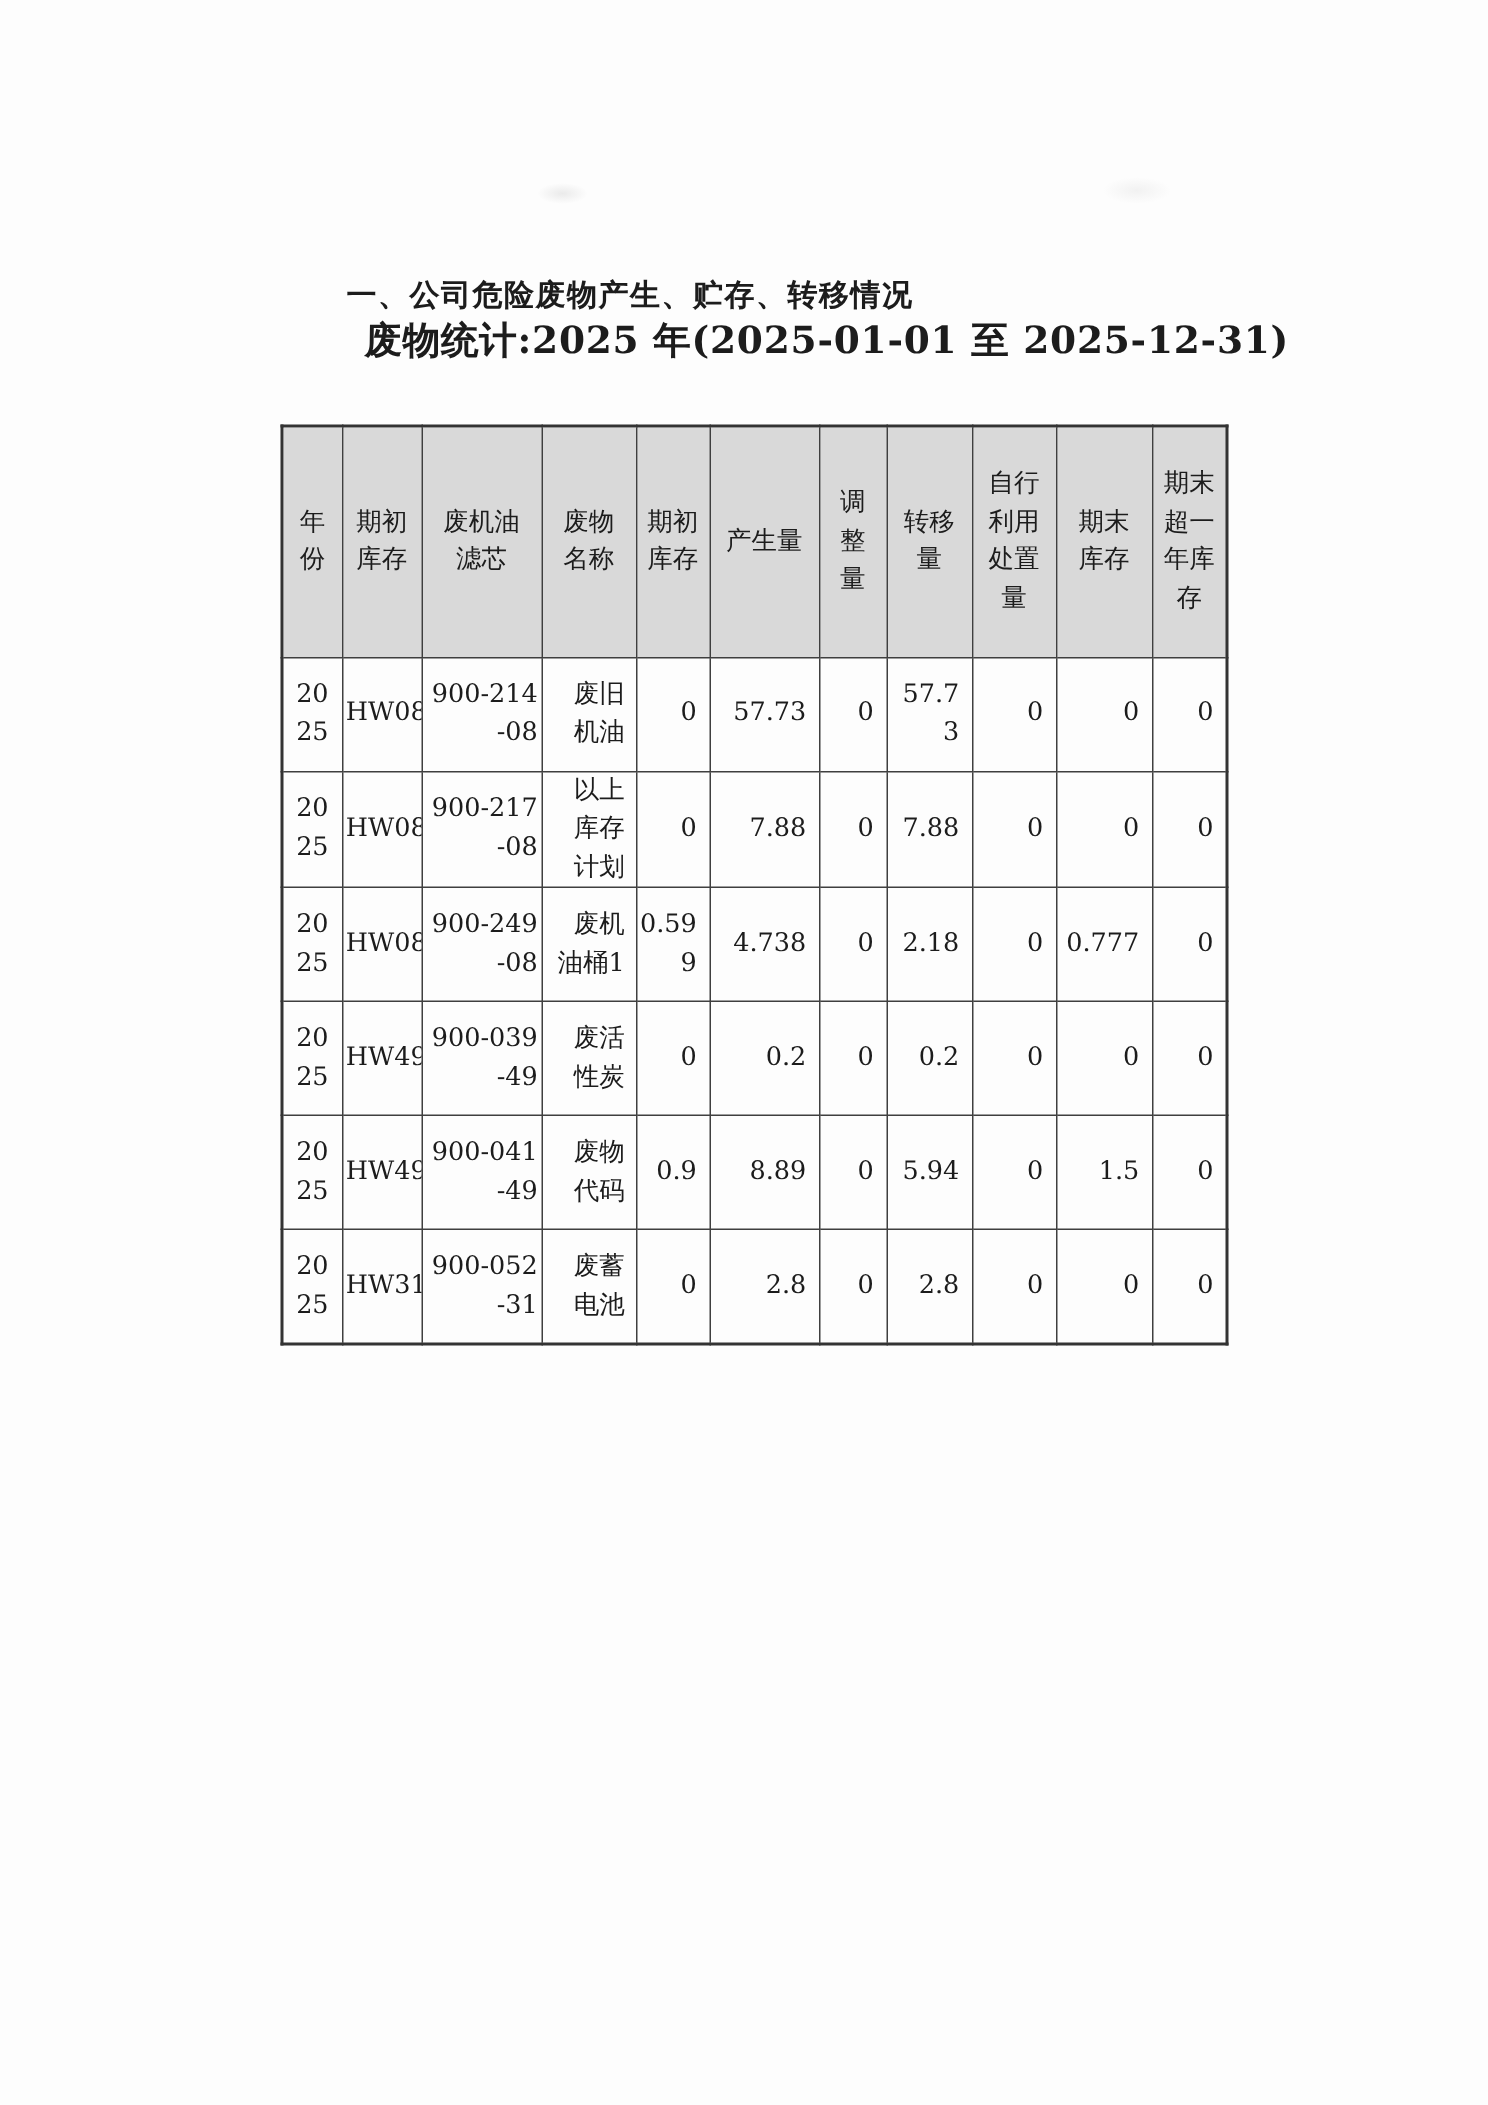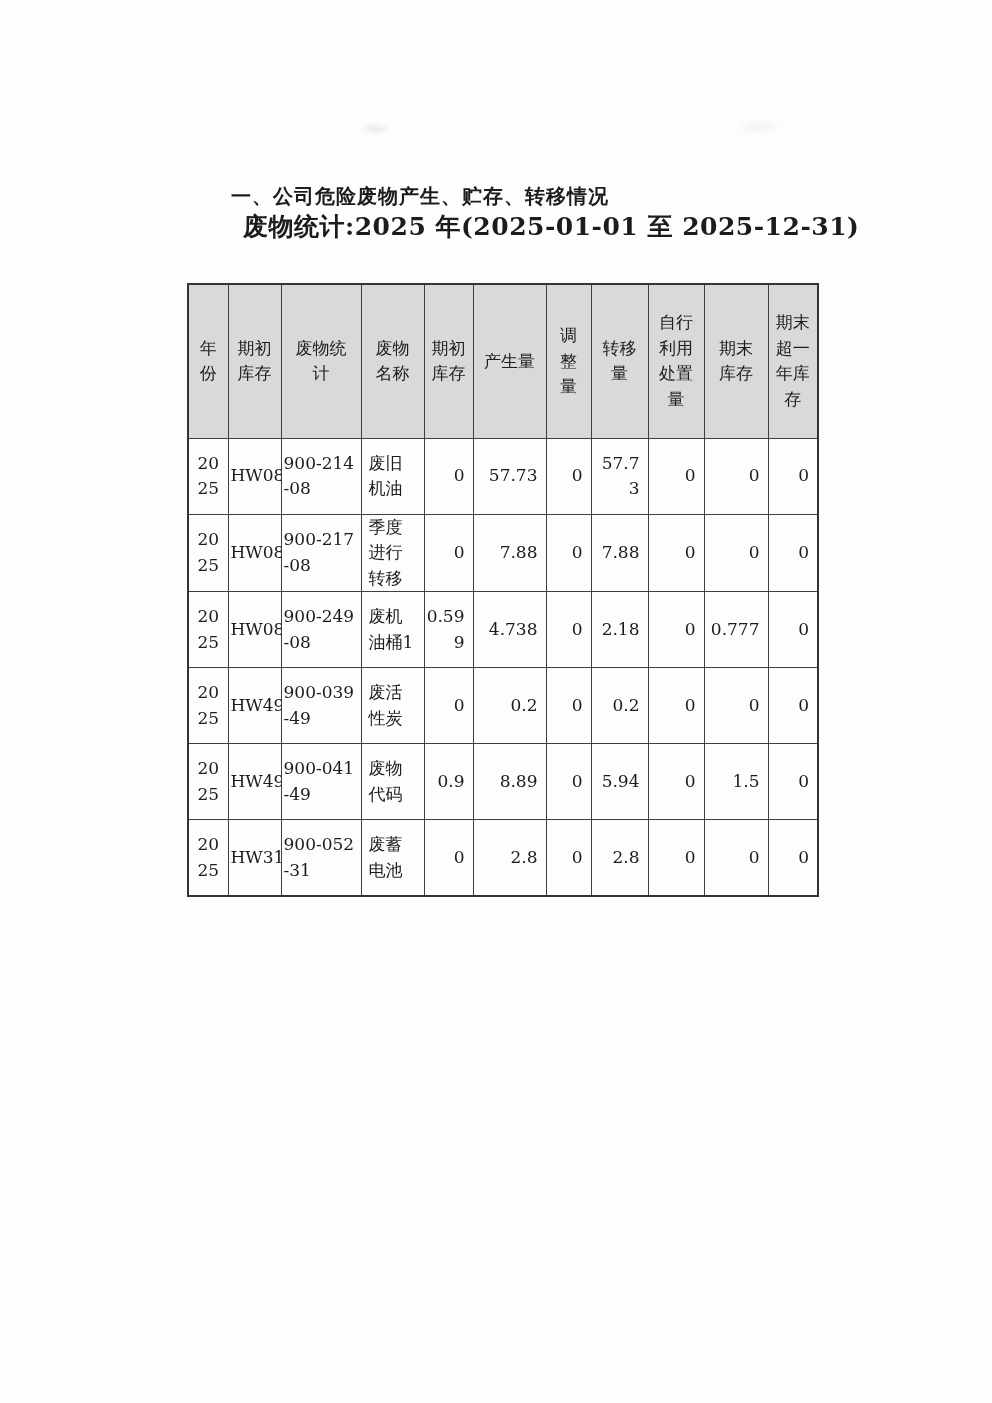--- a/index.html
+++ b/index.html
@@ -50,22 +50,22 @@
   }
   tr.hrow th.hd-pad{padding:0 11px;}
   .rh1{height:66px;}
   .rh2{height:75px;}
   .rh3{height:70px;}
   .rh4{height:74px;}
   .rh5{height:75px;}
   .rh6{height:54px;}
   td.ctr{text-align:center;padding:0 2px;}
   td.brk{word-break:break-all;padding:12px 6px;}
-  td.code{word-break:break-all;text-align:left;padding:0 2px;}
-  td.nm{text-align:left;padding:0 7px;}
+  td.code{word-break:break-all;text-align:right;padding:0 2px;}
+  td.nm{text-align:right;padding:0 7px;}
   td.num{text-align:right;padding:0 8px 0 2px;word-break:break-all;}
 
   .note{
     position:absolute;left:178px;top:903px;width:668px;
     font-size:17.5px;line-height:43px;
     text-align:justify;text-justify:inter-ideograph;
   }
   .note-label{font-size:19px;margin-right:5px;}
 </style>
 </head>
@@ -90,21 +90,21 @@
         <col style="width:45px">
         <col style="width:57px">
       <col style="width:56px">
         <col style="width:64px">
         <col style="width:50px">
     </colgroup>
     <tbody>
     <tr class="hrow">
       <th>年份</th>
       <th>期初库存</th>
-      <th class="hd-pad">废物统计</th>
+      <th class="hd-pad">废机油滤芯</th>
       <th>废物名称</th>
       <th>期初库存</th>
       <th>产生量</th>
       <th>调整量</th>
       <th>转移量</th>
       <th>自行利用处置量</th>
       <th>期末库存</th>
       <th>期末超一年库存</th>
     </tr>
 
@@ -119,21 +119,21 @@
       <td class="num">57.73</td>
       <td class="num">0</td>
       <td class="num">0</td>
       <td class="num">0</td>
     </tr>
 
     <tr class="rh2">
       <td class="ctr brk">2025</td>
       <td class="ctr">HW08</td>
       <td class="code">900-217-08</td>
-      <td class="nm">季度进行转移</td>
+      <td class="nm">以上库存计划</td>
       <td class="num">0</td>
       <td class="num">7.88</td>
       <td class="num">0</td>
       <td class="num">7.88</td>
       <td class="num">0</td>
       <td class="num">0</td>
       <td class="num">0</td>
     </tr>
 
     <tr class="rh3">

